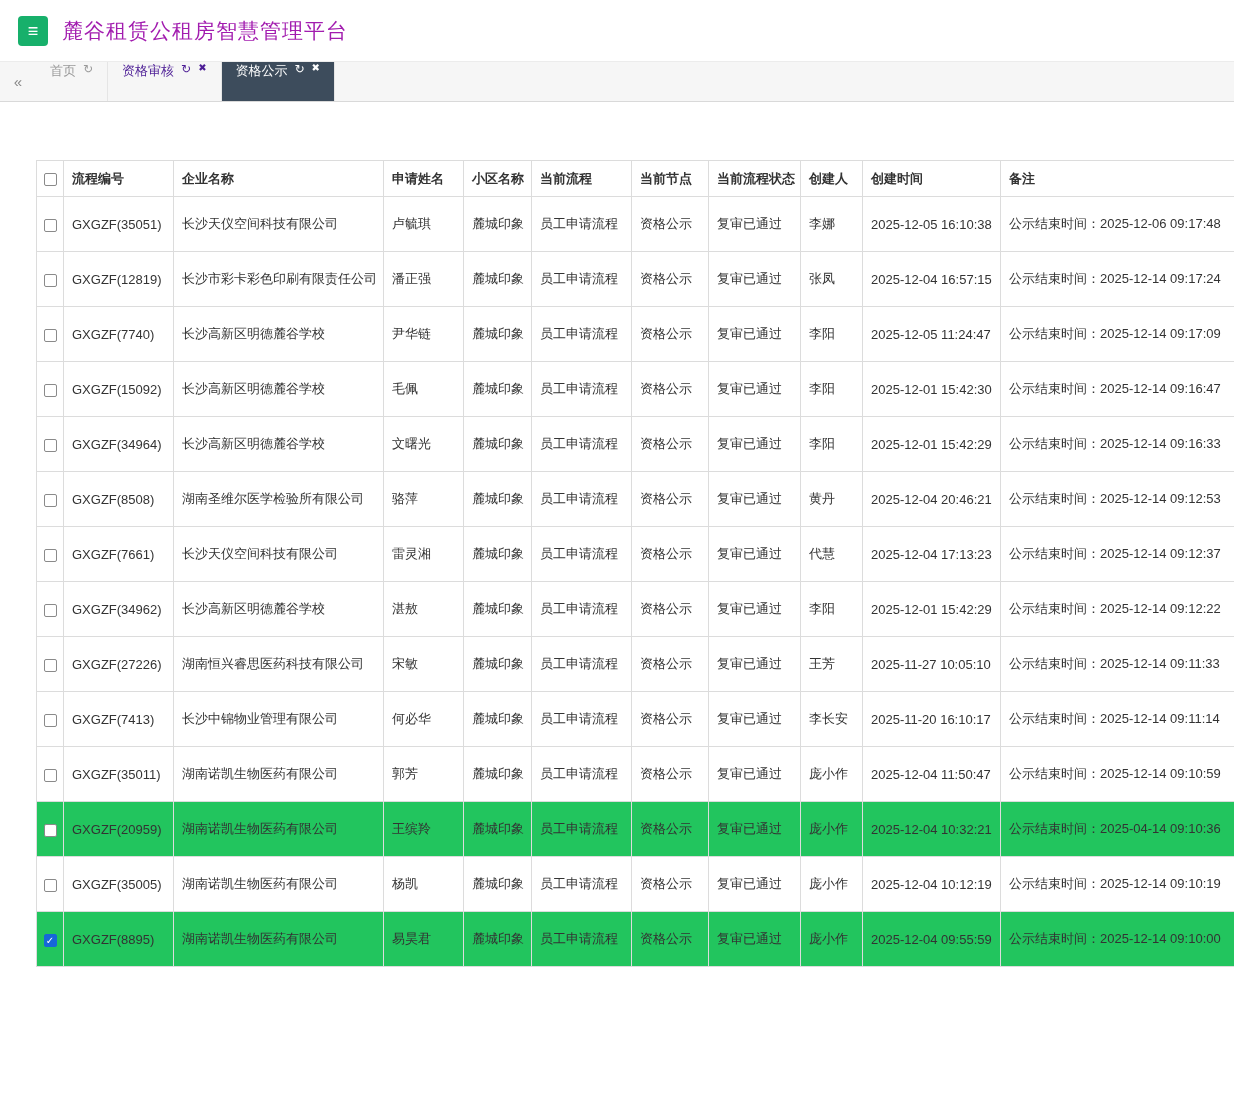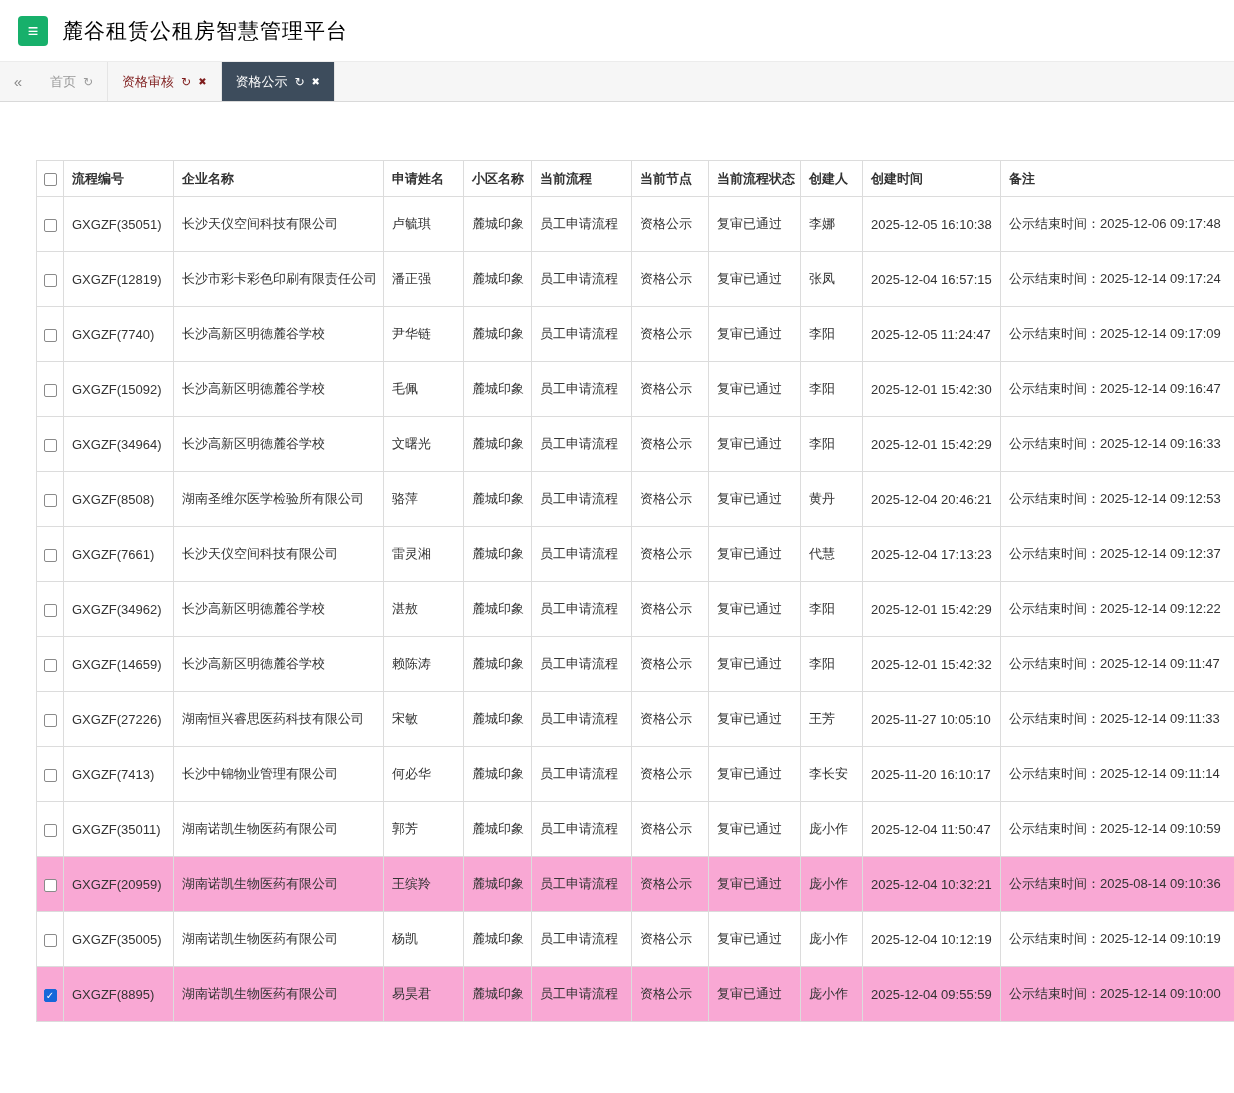--- a/index.html
+++ b/index.html
@@ -5,45 +5,45 @@
   * { box-sizing: border-box; margin: 0; padding: 0; }
   html, body { width: 1234px; height: 1093px; overflow: hidden; background: #fff;
     font-family: "Liberation Sans", "DejaVu Sans", sans-serif; }
 
   
   .app-header { height: 62px; display: flex; align-items: center; padding-left: 18px;
     background: #fff; border-bottom: 1px solid #ececec; }
   .menu-btn { width: 30px; height: 30px; border: none; border-radius: 4px;
     background: #17b06b; color: #fff; font-size: 18px; line-height: 28px;
     text-align: center; cursor: pointer; }
-  .app-title { margin-left: 14px; font-size: 21px; color: #000000; font-weight: 500;
+  .app-title { margin-left: 14px; font-size: 21px; color: #a21caf; font-weight: 500;
     letter-spacing: 1px; }
 
   
   .tab-bar { height: 40px; background: #f6f6f6; border-bottom: 1px solid #d9d9d9;
     display: flex; align-items: stretch; }
   .collapse-btn { width: 36px; border: none; background: transparent; color: #888;
     font-size: 15px; cursor: pointer; }
   .tabs { display: flex; align-items: stretch; }
-  .tab { display: flex; align-items: center; gap: 7px; padding: 0 14px;
+  .tab { display: flex; gap: 7px; padding: 0 14px;
     font-size: 13px; color: #9a9a9a; border-right: 1px solid #e5e5e5; cursor: pointer; }
   .tab .t-icon { font-size: 12px; }
   .tab .t-close { font-size: 10px; }
-  .tab.dim { color: #7f1d1d; }
+  .tab.dim { color: #4c1d95; }
   .tab.active { background: #3d4c5c; color: #fff; }
 
   
   .table-wrap { margin: 58px 0 0 36px; }
   table { border-collapse: collapse; table-layout: fixed; width: 1198px; background: #fff; }
   th, td { border: 1px solid #dcdcdc; font-size: 13px; color: #333; padding: 0 8px;
     overflow: hidden; white-space: nowrap; text-align: left; vertical-align: middle; }
   th { height: 36px; font-weight: bold; background: #fff; }
   td { height: 55px; }
   td.cb-cell, th.cb-cell { text-align: center; padding: 0; }
-  tr.highlighted td { background: #f9a8d4; }
+  tr.highlighted td { background: #22c55e; }
 
   .cb { display: inline-block; width: 13px; height: 13px; border: 1px solid #8a8a8a;
     border-radius: 2px; background: #fff; text-align: center; line-height: 12px;
     font-size: 10px; color: transparent; vertical-align: middle; cursor: pointer; }
   .cb.checked { background: #1667d9; border-color: #1667d9; color: #fff; }
 </style>
 </head>
 <body>
 
 <header class="app-header">
@@ -203,33 +203,20 @@
           <td>麓城印象</td>
           <td>员工申请流程</td>
           <td>资格公示</td>
           <td>复审已通过</td>
           <td>李阳</td>
           <td>2025-12-01 15:42:29</td>
           <td>公示结束时间：2025-12-14 09:12:22</td>
         </tr>
         <tr class="">
           <td class="cb-cell"><span class="cb"></span></td>
-          <td>GXGZF(14659)</td>
-          <td>长沙高新区明德麓谷学校</td>
-          <td>赖陈涛</td>
-          <td>麓城印象</td>
-          <td>员工申请流程</td>
-          <td>资格公示</td>
-          <td>复审已通过</td>
-          <td>李阳</td>
-          <td>2025-12-01 15:42:32</td>
-          <td>公示结束时间：2025-12-14 09:11:47</td>
-        </tr>
-        <tr class="">
-          <td class="cb-cell"><span class="cb"></span></td>
           <td>GXGZF(27226)</td>
           <td>湖南恒兴睿思医药科技有限公司</td>
           <td>宋敏</td>
           <td>麓城印象</td>
           <td>员工申请流程</td>
           <td>资格公示</td>
           <td>复审已通过</td>
           <td>王芳</td>
           <td>2025-11-27 10:05:10</td>
           <td>公示结束时间：2025-12-14 09:11:33</td>
@@ -264,21 +251,21 @@
           <td class="cb-cell"><span class="cb"></span></td>
           <td>GXGZF(20959)</td>
           <td>湖南诺凯生物医药有限公司</td>
           <td>王缤羚</td>
           <td>麓城印象</td>
           <td>员工申请流程</td>
           <td>资格公示</td>
           <td>复审已通过</td>
           <td>庞小作</td>
           <td>2025-12-04 10:32:21</td>
-          <td>公示结束时间：2025-08-14 09:10:36</td>
+          <td>公示结束时间：2025-04-14 09:10:36</td>
         </tr>
         <tr class="">
           <td class="cb-cell"><span class="cb"></span></td>
           <td>GXGZF(35005)</td>
           <td>湖南诺凯生物医药有限公司</td>
           <td>杨凯</td>
           <td>麓城印象</td>
           <td>员工申请流程</td>
           <td>资格公示</td>
           <td>复审已通过</td>

